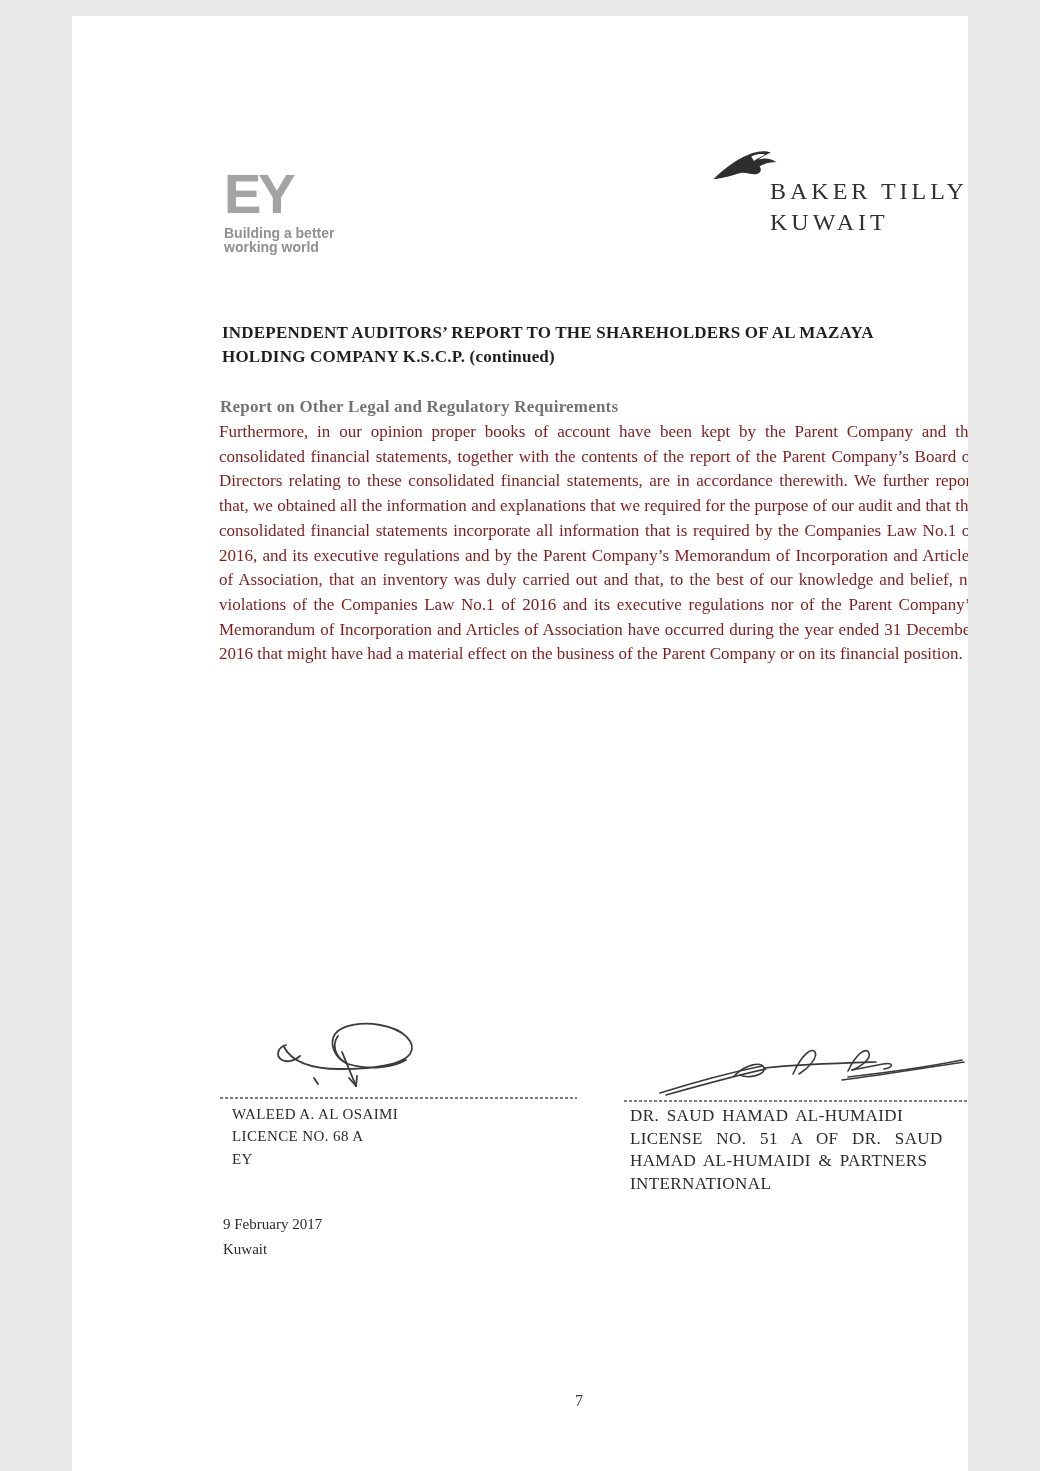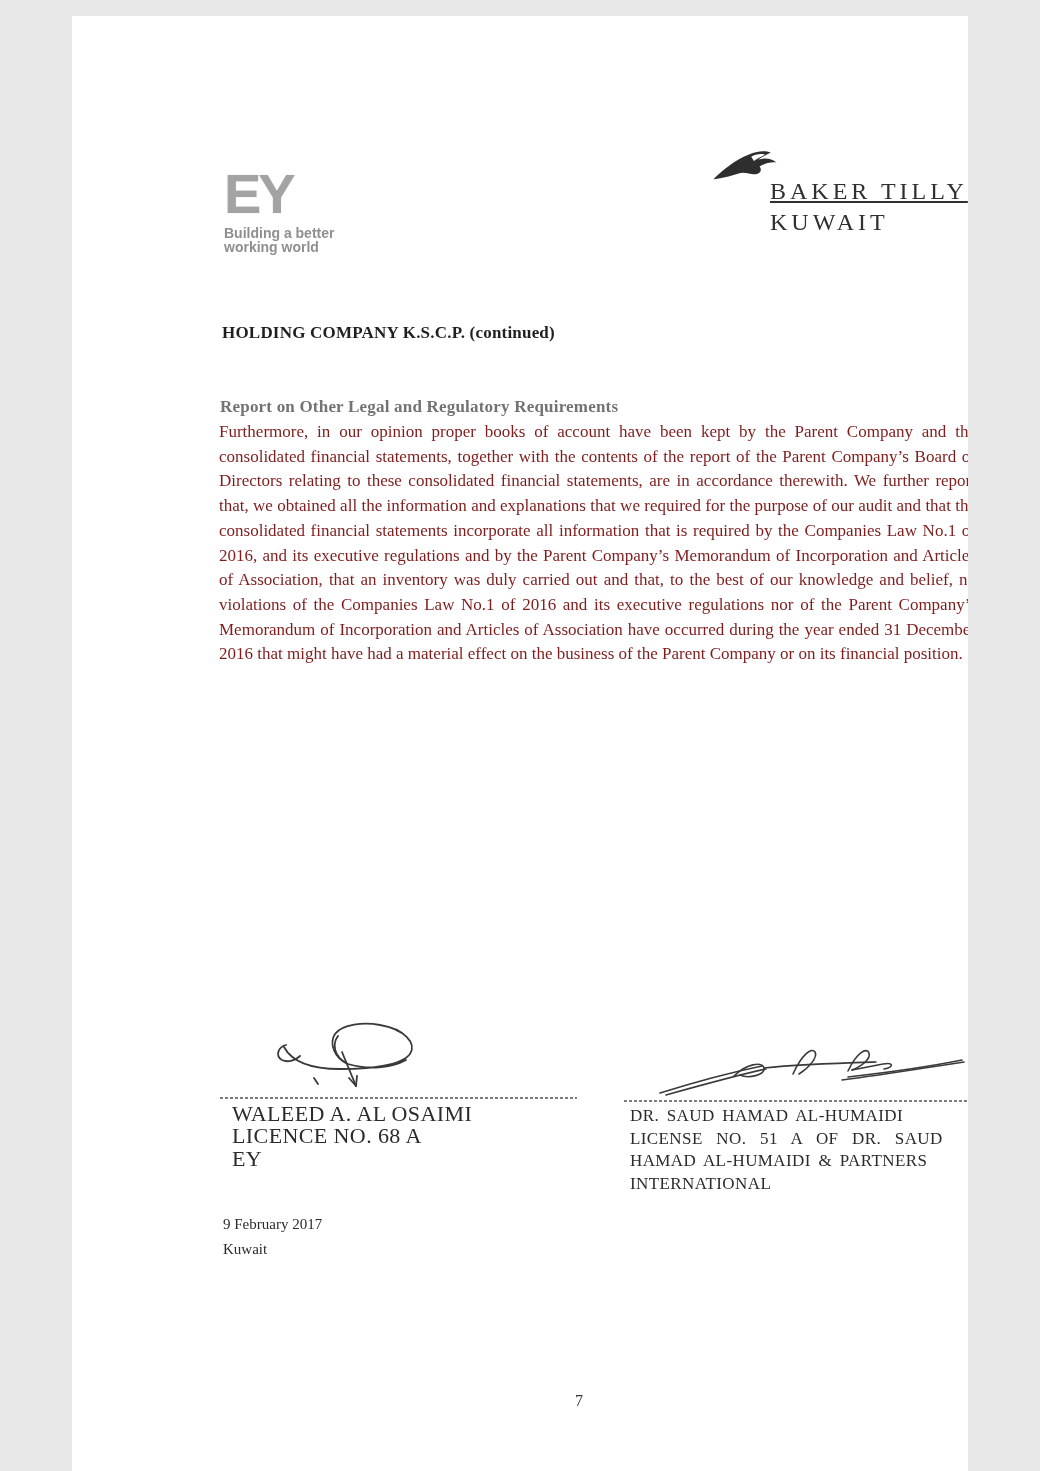--- a/index.html
+++ b/index.html
@@ -26,21 +26,21 @@
     margin-top:6px;
     font-family:"Liberation Sans", sans-serif;
     font-weight:bold; font-size:14px; line-height:14px;
     color:#8f8f8f;
   }
 
   .bt-logo { position:absolute; left:638px; top:128px; width:290px; }
   .bt-bird { position:absolute; left:2px; top:3px; width:70px; height:42px; }
   .bt-name {
     position:absolute; left:60px; top:34px;
-    font-size:24px; letter-spacing:4px; color:#303030; white-space:nowrap;text-decoration:underline;
+    font-size:24px; letter-spacing:4px; color:#303030; white-space:nowrap;
   }
   .bt-kuwait {
     position:absolute; left:60px; top:65px;
     font-size:24px; letter-spacing:4px; color:#303030; white-space:nowrap;
   }
 
   
   .doc-title {
     position:absolute; left:150px; top:305px; width:775px;
     font-weight:bold; font-size:17px; line-height:23.5px;
@@ -60,21 +60,21 @@
 
   
   .sig-svg { position:absolute; }
   .sig-rule {
     position:absolute; height:2px;
     background:repeating-linear-gradient(90deg, #7d7d7d 0 3px, transparent 3px 5px);
   }
   .rule-left  { left:148px; top:1081px; width:357px; }
   .rule-right { left:552px; top:1084px; width:345px; }
 
-  .sig-block { font-size:22px; letter-spacing:0.4px; color:#2b2b2b; }
+  .sig-block { font-size:15px; letter-spacing:0.4px; color:#2b2b2b; }
   .sig-left  { position:absolute; left:160px; top:1087px; line-height:22.3px; }
   .sig-right { position:absolute; left:558px; top:1089px; width:336px; line-height:22.6px; font-size:17px; }
   .sig-right .ws-med  { word-spacing:9px; }
   .sig-right .ws-wide { word-spacing:14px; }
   .sig-right .ws-sm   { word-spacing:3px; }
 
   .date-block {
     position:absolute; left:151px; top:1196px;
     font-size:15px; line-height:24.5px; color:#2b2b2b;
   }
@@ -101,20 +101,21 @@
   <div class="bt-logo">
     <svg class="bt-bird" viewBox="0 0 100 60" xmlns="http://www.w3.org/2000/svg">
       <path d="M2 46 C16 32 34 18 52 11 C62 7 74 4 84 8 C78 11 72 14 66 18 C76 15 86 17 92 22 C83 21 74 24 68 28 C72 33 69 39 60 39 C53 39 46 35 38 38 C26 42 10 46 2 46 Z" fill="#2e2e2e"></path>
       <path d="M56 14 C62 10 70 9 76 11 C70 14 64 17 60 20 Z" fill="#ffffff"></path>
     </svg>
     <div class="bt-name">BAKER TILLY</div>
     <div class="bt-kuwait">KUWAIT</div>
   </div>
 
   <div class="doc-title">
+    <div>INDEPENDENT AUDITORS’ REPORT TO THE SHAREHOLDERS OF AL MAZAYA</div>
     <div>HOLDING COMPANY K.S.C.P. (continued)</div>
   </div>
 
   <div class="section-heading">Report on Other Legal and Regulatory Requirements</div>
   <div class="body-par">Furthermore, in our opinion proper books of account have been kept by the Parent Company and the consolidated financial statements, together with the contents of the report of the Parent Company’s Board of Directors relating to these consolidated financial statements, are in accordance therewith. We further report that, we obtained all the information and explanations that we required for the purpose of our audit and that the consolidated financial statements incorporate all information that is required by the Companies Law No.1 of 2016, and its executive regulations and by the Parent Company’s Memorandum of Incorporation and Articles of Association, that an inventory was duly carried out and that, to the best of our knowledge and belief, no violations of the Companies Law No.1 of 2016 and its executive regulations nor of the Parent Company’s Memorandum of Incorporation and Articles of Association have occurred during the year ended 31 December 2016 that might have had a material effect on the business of the Parent Company or on its financial position.</div>
 
   <svg class="sig-svg" style="left:200px; top:1000px;" width="150" height="80" viewBox="0 0 150 80" xmlns="http://www.w3.org/2000/svg">
     <g fill="none" stroke="#3a3a3a" stroke-width="1.8" stroke-linecap="round">
       <path d="M14 29 C6 31 3 40 10 44 C16 47 24 44 28 40"></path>
       <path d="M12 31 C20 46 40 53 68 53 C100 53 130 49 138 38 C145 27 132 13 108 9 C92 6 70 8 63 18 C57 27 62 42 76 48 C96 54 120 52 134 44"></path>

